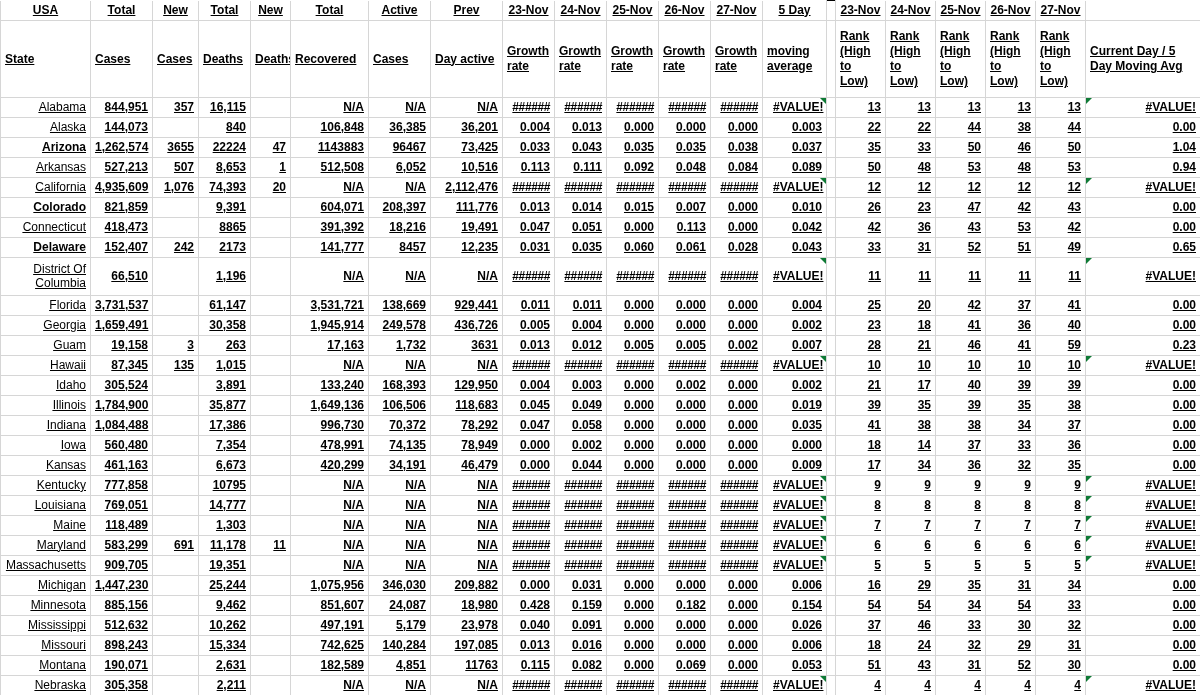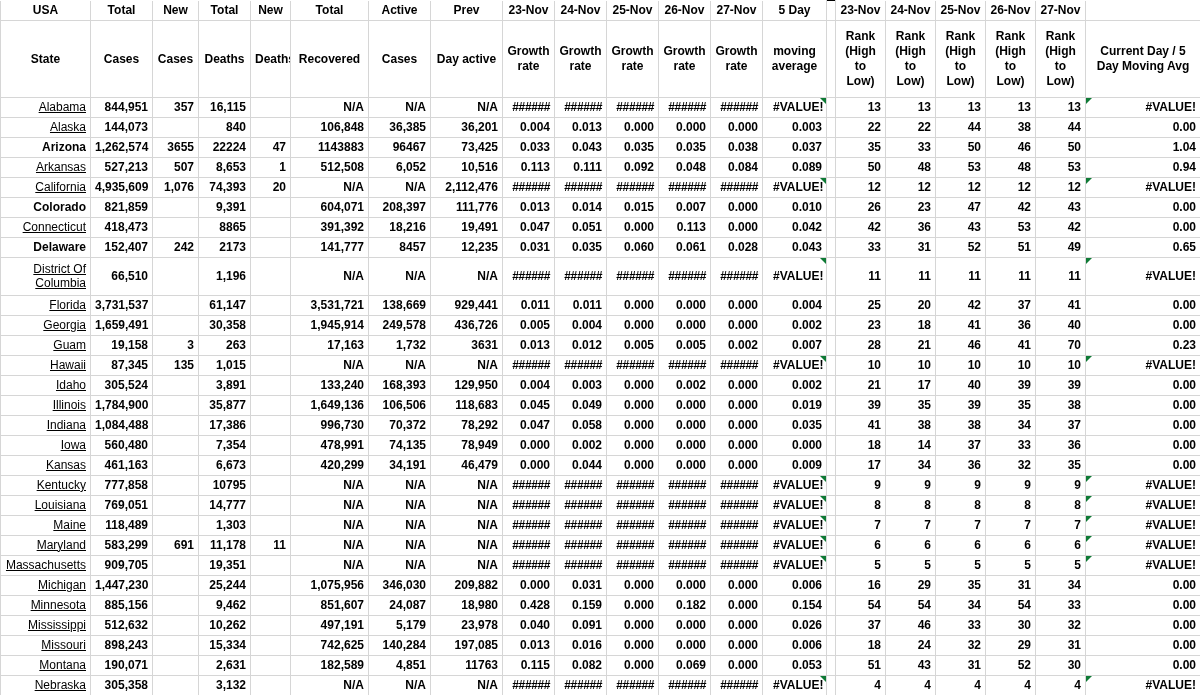--- a/index.html
+++ b/index.html
@@ -11,20 +11,21 @@
     width: 1200px;
     height: 695px;
     overflow: hidden;
     font-family: "Liberation Sans", sans-serif;
     color: #000000;
   }
   #sheet {
     width: 1200px;
     height: 695px;
     position: relative;
+    text-decoration: underline;
   }
   table.grid {
     border-collapse: collapse;
     table-layout: fixed;
     width: 1200px;
     font-size: 11.5px;
   }
   table.grid td, table.grid th {
     border: 1px solid #d6d6d6;
     padding: 0 4px;
@@ -39,21 +40,21 @@
   tr.hdr1 td {
     height: 19px;
     font-weight: bold;
     text-align: center;
     font-size: 12px;
     border-top: none;
   }
   tr.hdr2 td {
     height: 76px;
     font-weight: bold;
-    text-align: center;
+    text-align: left;
     font-size: 12px;
     white-space: normal;
     vertical-align: middle;
   }
   tr.hdr1 td.lefthdr, tr.hdr2 td.lefthdr { text-align: center; }
   tr.hdr2 td.wrapc { white-space: normal; line-height: 1.25; }
 
   
   tr.drow td {
     height: 19px;
@@ -453,21 +454,21 @@
           <td class="gr">0.012</td>
           <td class="gr">0.005</td>
           <td class="gr">0.005</td>
           <td class="gr">0.002</td>
           <td class="mov">0.007</td>
           <td class="divider"></td>
           <td class="rank">28</td>
           <td class="rank">21</td>
           <td class="rank">46</td>
           <td class="rank">41</td>
-          <td class="rank">70</td>
+          <td class="rank">59</td>
           <td class="cur">0.23</td>
         </tr>
         <tr class="drow">
           <td class="state"><span class="lnk">Hawaii</span></td>
           <td class="num">87,345</td>
           <td class="num">135</td>
           <td class="num">1,015</td>
           <td class="num"></td>
           <td class="num">N/A</td>
           <td class="num">N/A</td>
@@ -828,21 +829,21 @@
           <td class="rank">43</td>
           <td class="rank">31</td>
           <td class="rank">52</td>
           <td class="rank">30</td>
           <td class="cur">0.00</td>
         </tr>
         <tr class="drow">
           <td class="state"><span class="lnk">Nebraska</span></td>
           <td class="num">305,358</td>
           <td class="num"></td>
-          <td class="num">3,132</td>
+          <td class="num">2,211</td>
           <td class="num"></td>
           <td class="num">N/A</td>
           <td class="num">N/A</td>
           <td class="num">N/A</td>
           <td class="hash">######</td>
           <td class="hash">######</td>
           <td class="hash">######</td>
           <td class="hash">######</td>
           <td class="hash">######</td>
           <td class="mov err"><span class="tri tr"></span>#VALUE!</td>

